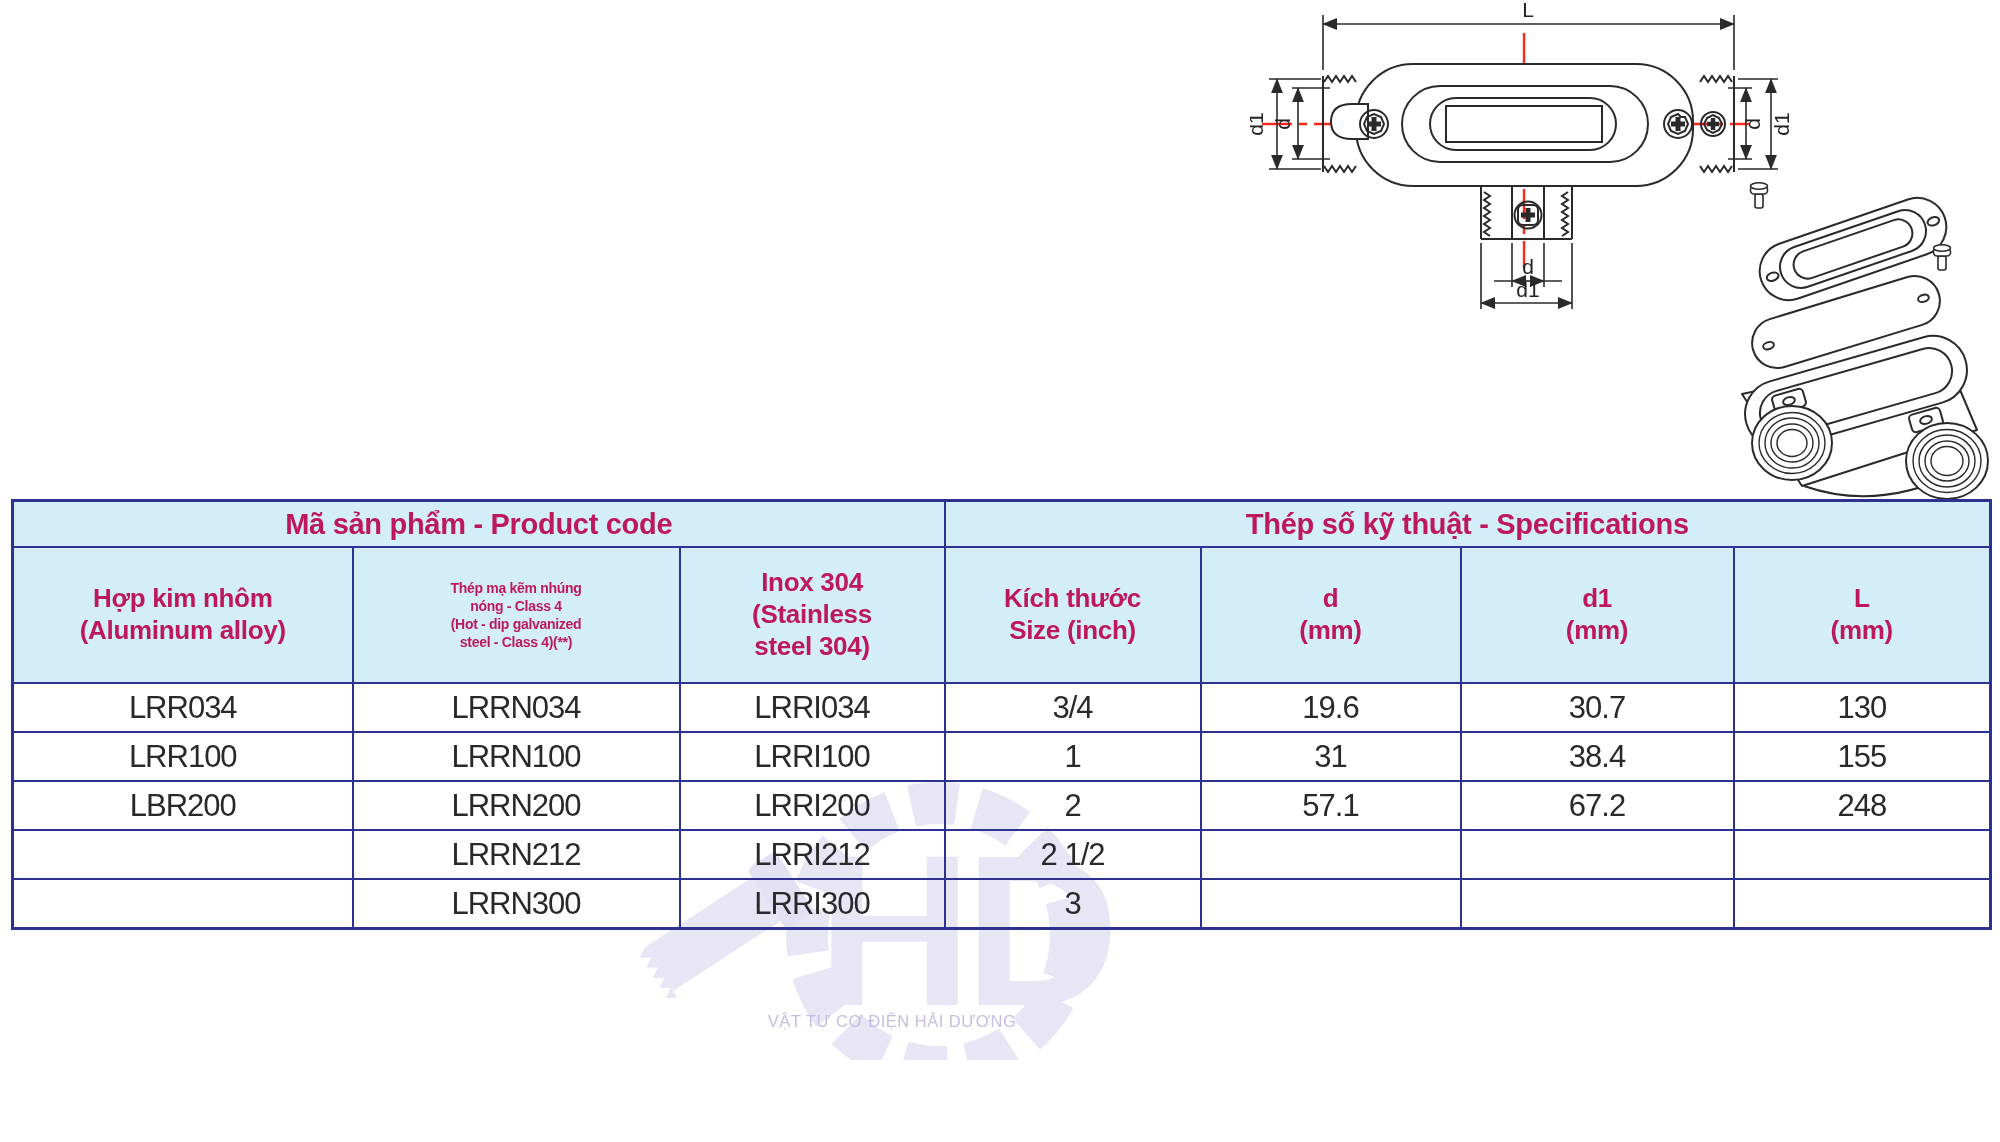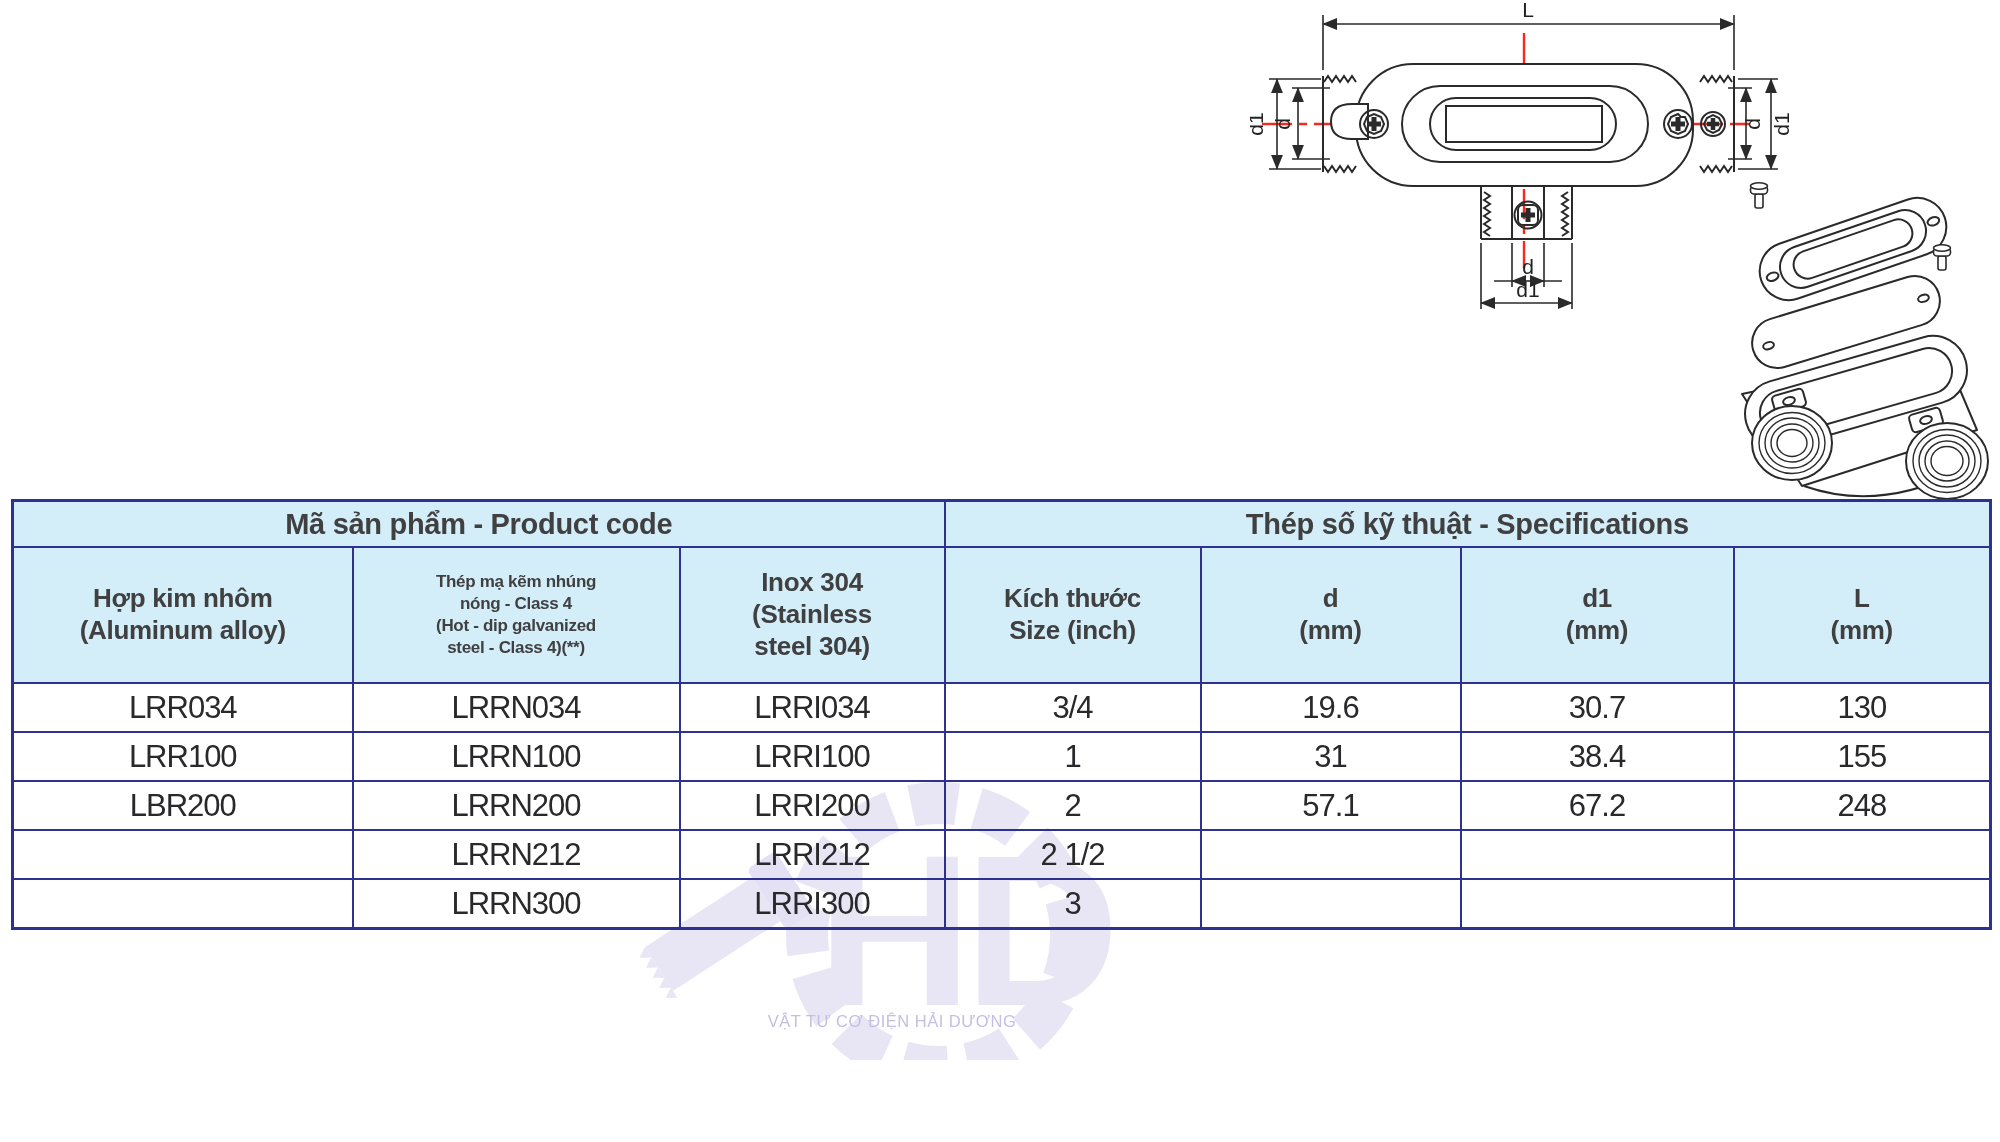--- a/index.html
+++ b/index.html
@@ -16,25 +16,25 @@
     position:absolute;left:11px;top:499px;width:1978px;
     border-collapse:collapse;table-layout:fixed;
     border:3px solid #2d3192;
   }
   table.spec th,table.spec td{
     border:2.5px solid #2d3192;
     padding:0;text-align:center;vertical-align:middle;
     overflow:hidden;
   }
   table.spec thead th{
-    background:#d3edf9;font-weight:bold;white-space:pre-line;color:#404040;
+    background:#d3edf9;font-weight:bold;white-space:pre-line;color:#be185d;
   }
   tr.group-row th{height:44px;font-size:29px;letter-spacing:-0.3px;}
   tr.cols-row th{height:134px;font-size:26px;line-height:1.22;letter-spacing:-0.3px;}
-  tr.cols-row th.small{font-size:17px;line-height:1.3;}
+  tr.cols-row th.small{font-size:14px;line-height:1.3;}
   table.spec tbody td{
     height:47px;font-size:31px;letter-spacing:-1px;font-weight:400;color:#29292b;
     background:transparent;
   }
 </style>
 </head>
 <body>
 
 <div class="canvas">
 

